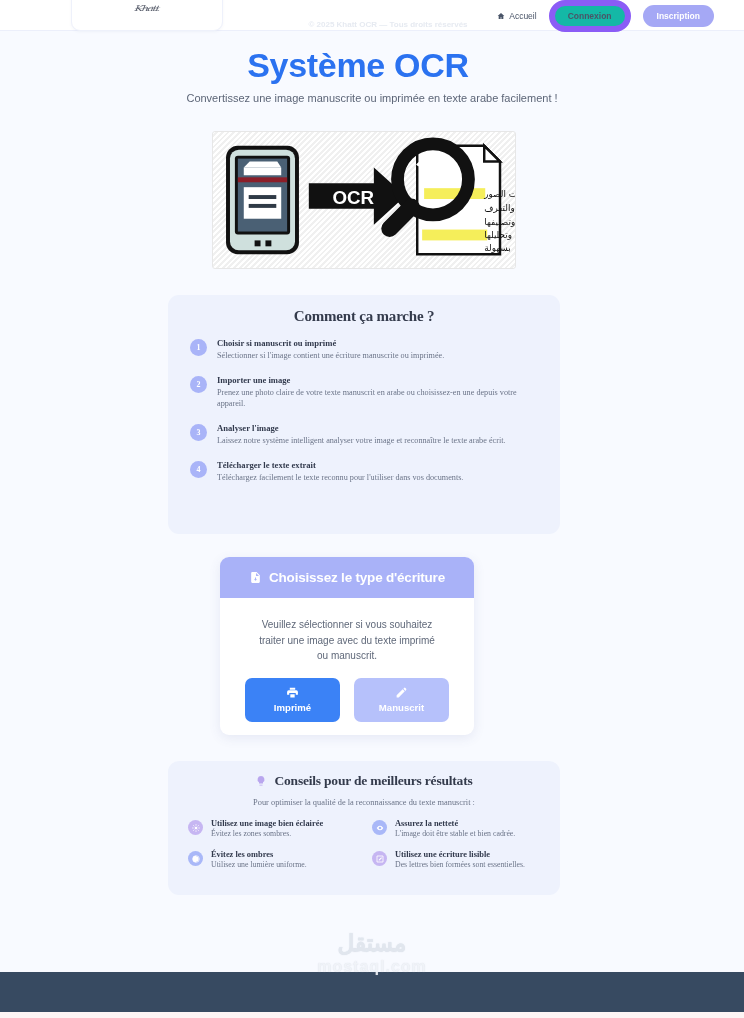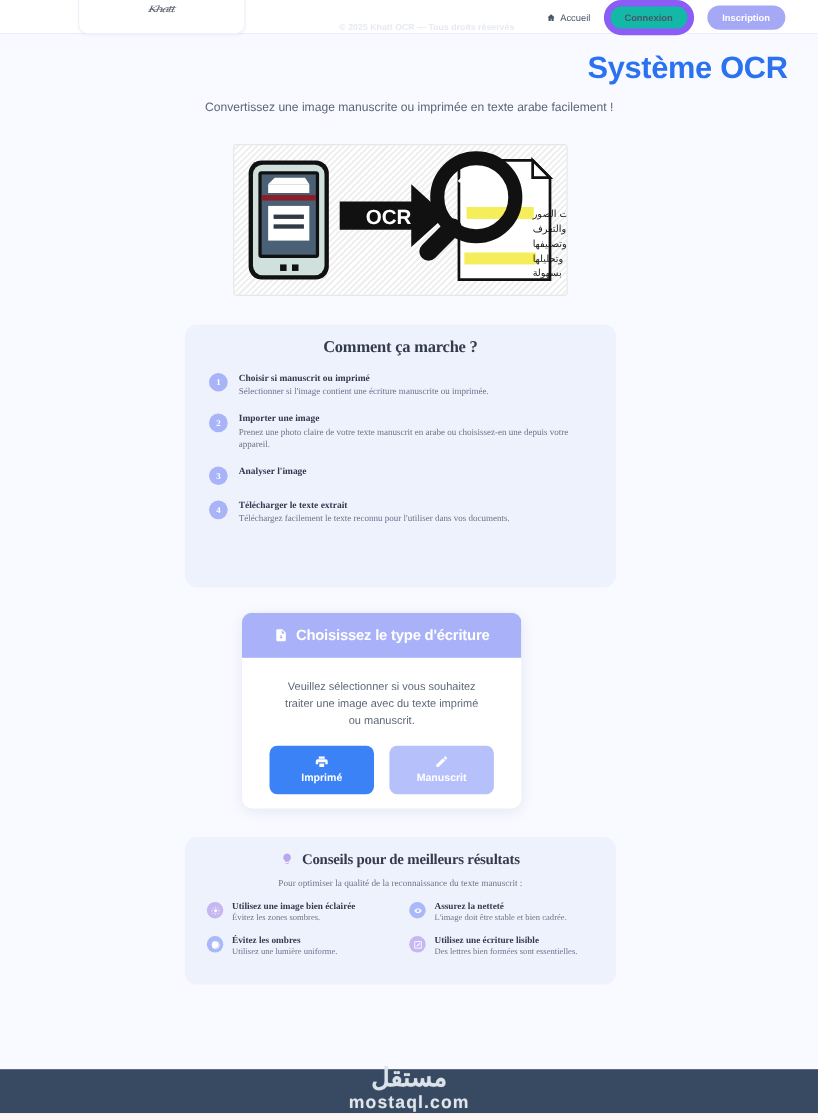--- a/index.html
+++ b/index.html
@@ -55,22 +55,22 @@
   }
   .btn-filled {
     font-size: 8.5px; color: #ffffff; font-weight: 600;
     border: none; border-radius: 999px;
     padding: 6px 14px; background: #a5a8f5;
   }
 
   
   .hero-title {
     position: absolute; top: 46px; left: 0; width: 716px;
-    text-align: right;
-    font-size: 28px; font-weight: bold; color: #2b72f0;
+    text-align: center;
+    font-size: 34px; font-weight: bold; color: #2b72f0;
     letter-spacing: -0.3px;
   }
   .hero-sub {
     position: absolute; top: 92px; left: 0; width: 744px;
     text-align: center;
     font-size: 11px; color: #5c6577;
   }
 
   
   .hero-img-frame {
@@ -174,21 +174,21 @@
   .tip-ico svg { width: 8px; height: 8px; fill: #ffffff; display: block; }
   .ico-a { background: #c6b6f2; }
   .ico-b { background: #a9b8f8; }
   .ico-c { background: #a9b8f8; }
   .ico-d { background: #c6b6f2; }
   .tip-title { font-size: 8.4px; font-weight: bold; color: #323a4d; margin-bottom: 1px; }
   .tip-desc { font-size: 7.8px; color: #6b7488; }
 
   
   .watermark {
-    position: absolute; left: 0; top: 968px; width: 744px;
+    position: absolute; left: 0; top: 932px; width: 744px;
     text-align: center;
     font-size: 22px; font-weight: bold;
     color: rgba(255,255,255,0.55);
     letter-spacing: 1px;
     text-shadow: 0 0 1px rgba(180,190,205,.55);
     z-index: 3; pointer-events: none;
   }
   .watermark .wm-ar { display: block; font-size: 23px; line-height: 1; color: rgba(226,231,238,0.95); }
   .watermark .wm-lat { display: block; font-size: 16px; line-height: 1.5; color: rgba(244,247,250,0.85); }
   .footer {
@@ -283,20 +283,21 @@
       <div class="step-body">
         <div class="step-title">Importer une image</div>
         <div class="step-desc">Prenez une photo claire de votre texte manuscrit en arabe ou choisissez-en une depuis votre appareil.</div>
       </div>
     </div>
 
     <div class="step">
       <div class="step-num">3</div>
       <div class="step-body">
         <div class="step-title">Analyser l'image</div>
+        <div class="step-desc">Laissez notre système intelligent analyser votre image et reconnaître le texte arabe écrit.</div>
       </div>
     </div>
 
     <div class="step">
       <div class="step-num">4</div>
       <div class="step-body">
         <div class="step-title">Télécharger le texte extrait</div>
         <div class="step-desc">Téléchargez facilement le texte reconnu pour l'utiliser dans vos documents.</div>
       </div>
     </div>

